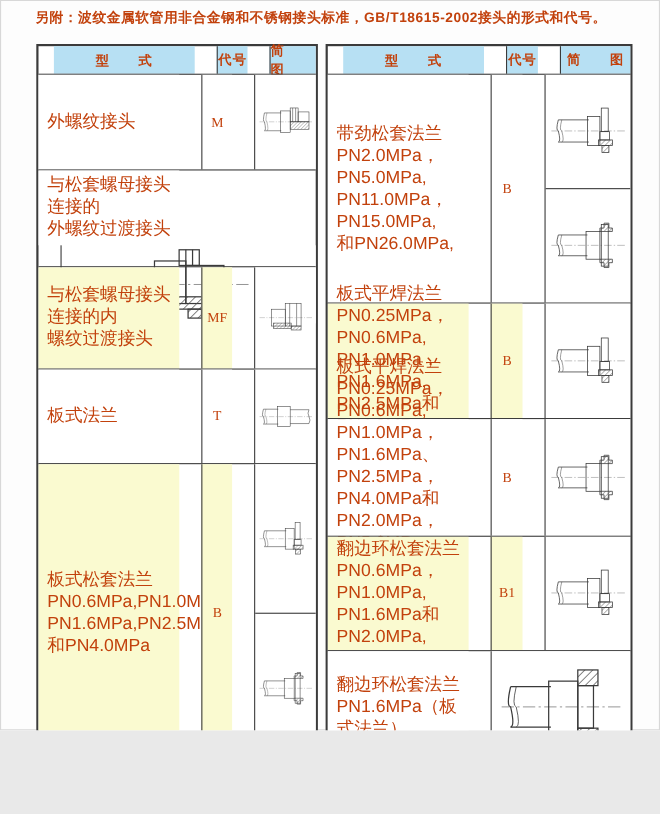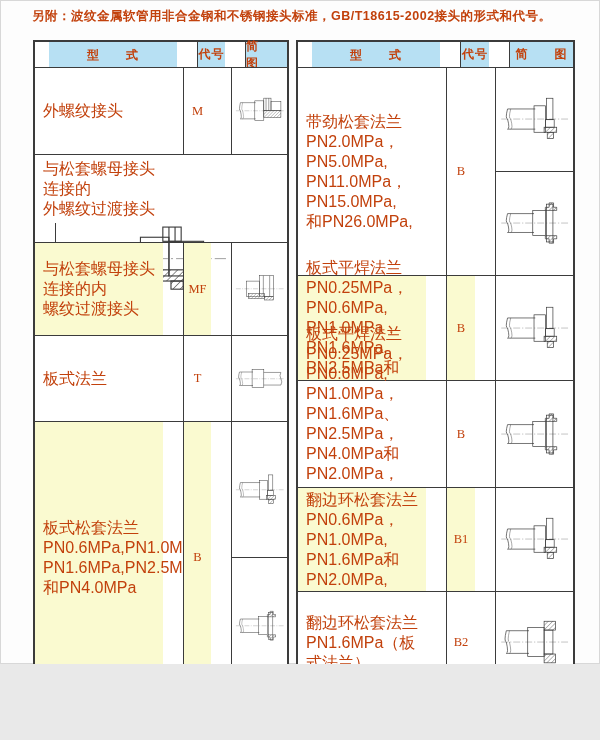--- a/index.html
+++ b/index.html
@@ -329,21 +329,20 @@
                   <rect x="75" y="56" width="10" height="10" fill="url(#hch)"></rect>
                 </g>
               </svg>
             </div>
         </div>
       </div>
 
       <div class="row r5">
         <div class="cell type">翻边环松套法兰
 PN1.6MPa（板式法兰）</div>
-        <div class="cell code">B2</div>
         <div class="cell fig">
           <div class="dg">
               <svg viewBox="0 0 110 70" xmlns="http://www.w3.org/2000/svg">
                 <line x1="2" y1="35" x2="108" y2="35" stroke="#8a8a8a" stroke-width="0.8" stroke-dasharray="11 3 2 3"></line>
                 <g stroke="#3a3a3a" fill="none" stroke-width="1.1">
                   <path d="M10 17 q-4 17.142857142857142 0 18 q4 17.142857142857142 0 18"></path>
                   <path d="M15 17 q-4 17.142857142857142 0 18 q4 17.142857142857142 0 18" stroke-width="0.7"></path>
                   <line x1="10" y1="17" x2="46" y2="17"></line>
                   <line x1="10" y1="53" x2="46" y2="53"></line>
                   <rect x="44" y="12" width="26" height="46"></rect>

